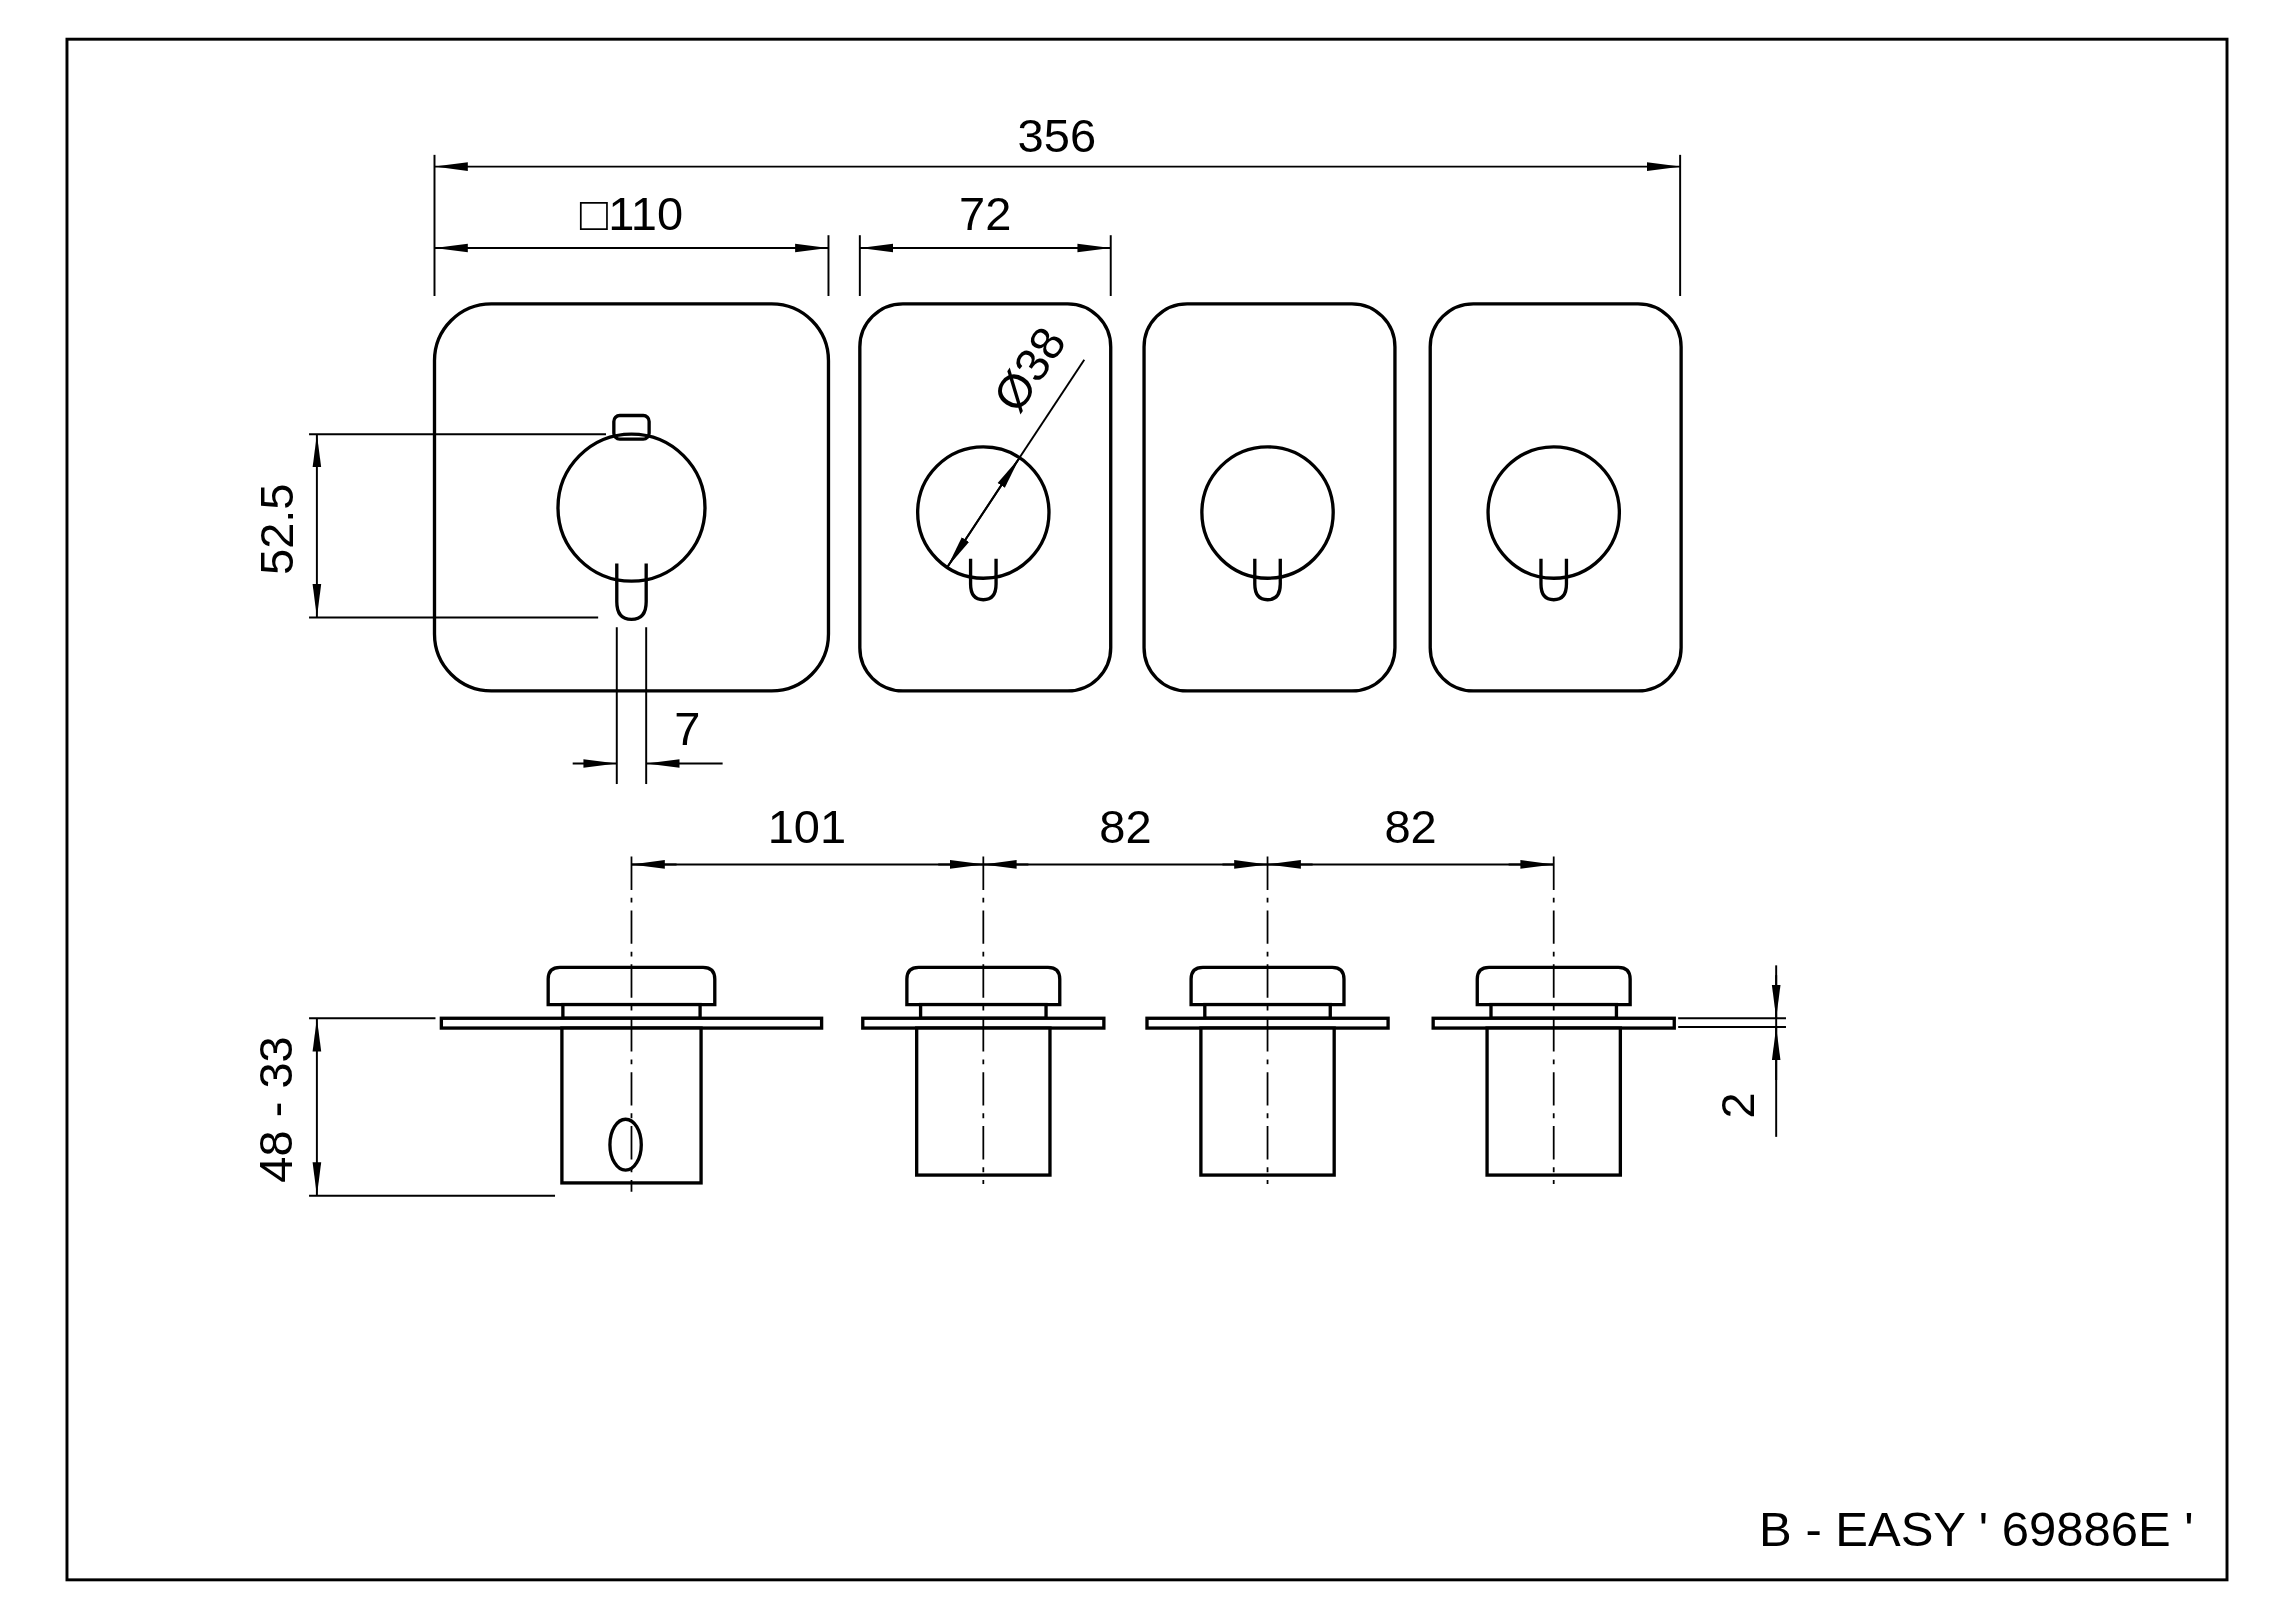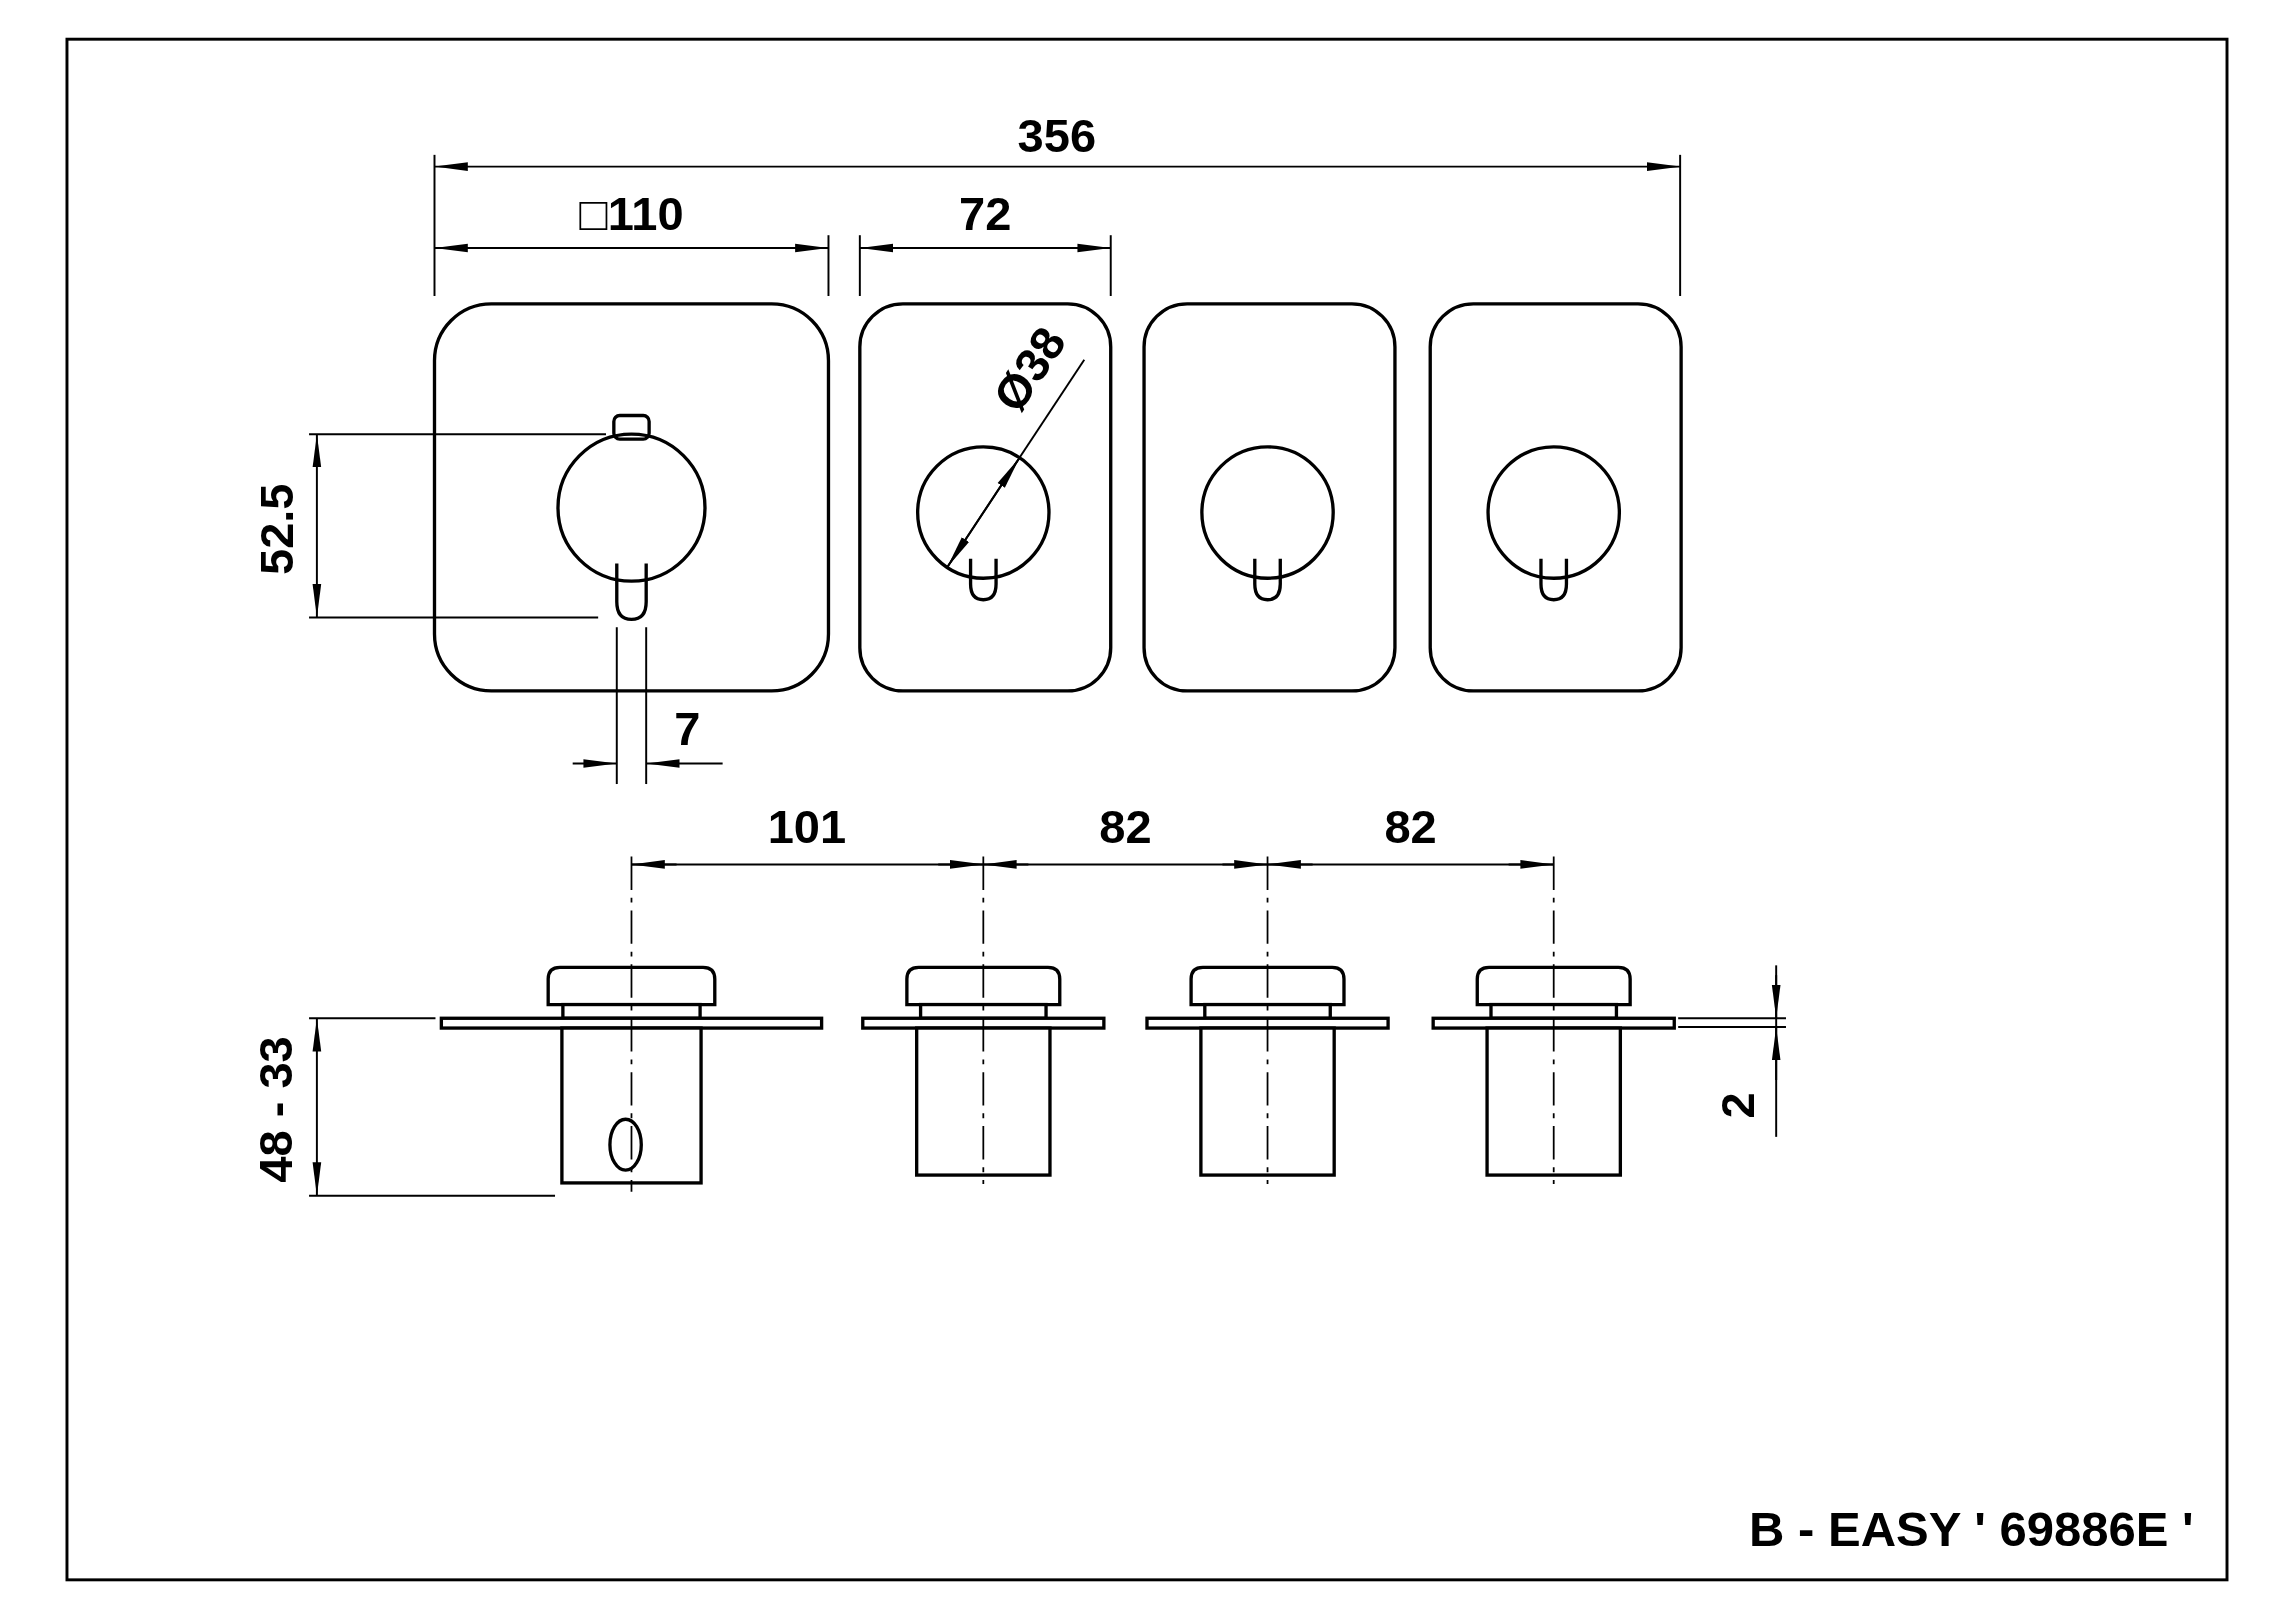--- a/index.html
+++ b/index.html
@@ -5,21 +5,20 @@
   html, body {
     margin: 0;
     padding: 0;
     background: #ffffff;
   }
   .sheet {
     width: 2293px;
     height: 1621px;
     position: relative;
     background: #ffffff;
-    font-weight: bold;
   }
   svg { display: block; }
   .obj  { fill: #ffffff; stroke: #000000; stroke-width: 3.4; }
   .objn { fill: none;    stroke: #000000; stroke-width: 3.4; }
   .thin { fill: none;    stroke: #000000; stroke-width: 2; }
   .cl   { fill: none;    stroke: #000000; stroke-width: 1.8; stroke-dasharray: 34 8 5 8; }
   .brd  { fill: none;    stroke: #000000; stroke-width: 3; }
   .dtxt { font-family: "Liberation Sans", "DejaVu Sans", sans-serif; font-size: 48px; fill: #000000; }
   .ttxt { font-family: "Liberation Sans", "DejaVu Sans", sans-serif; font-size: 50px; fill: #000000; }
   .arr  { fill: #000000; stroke: none; }

